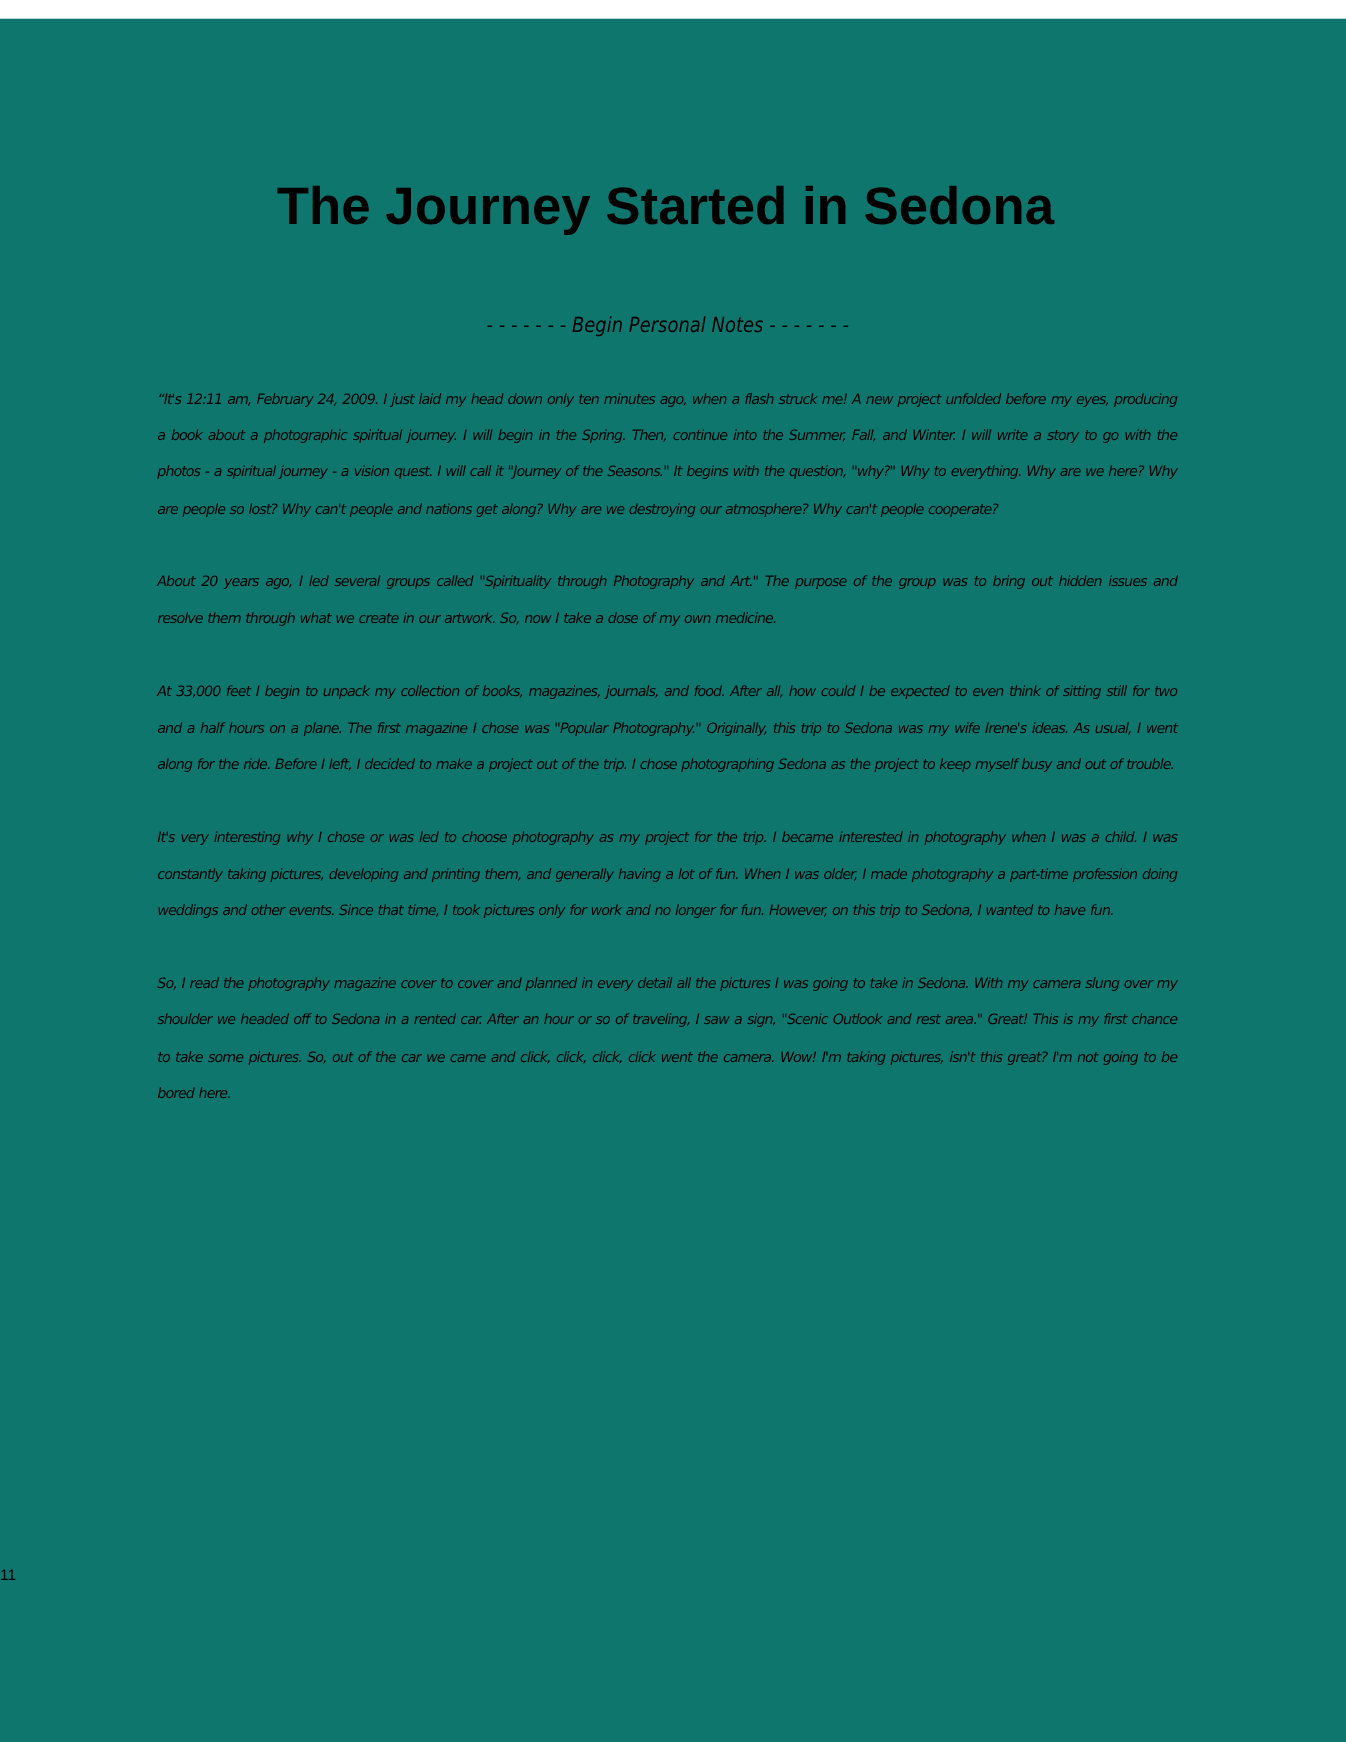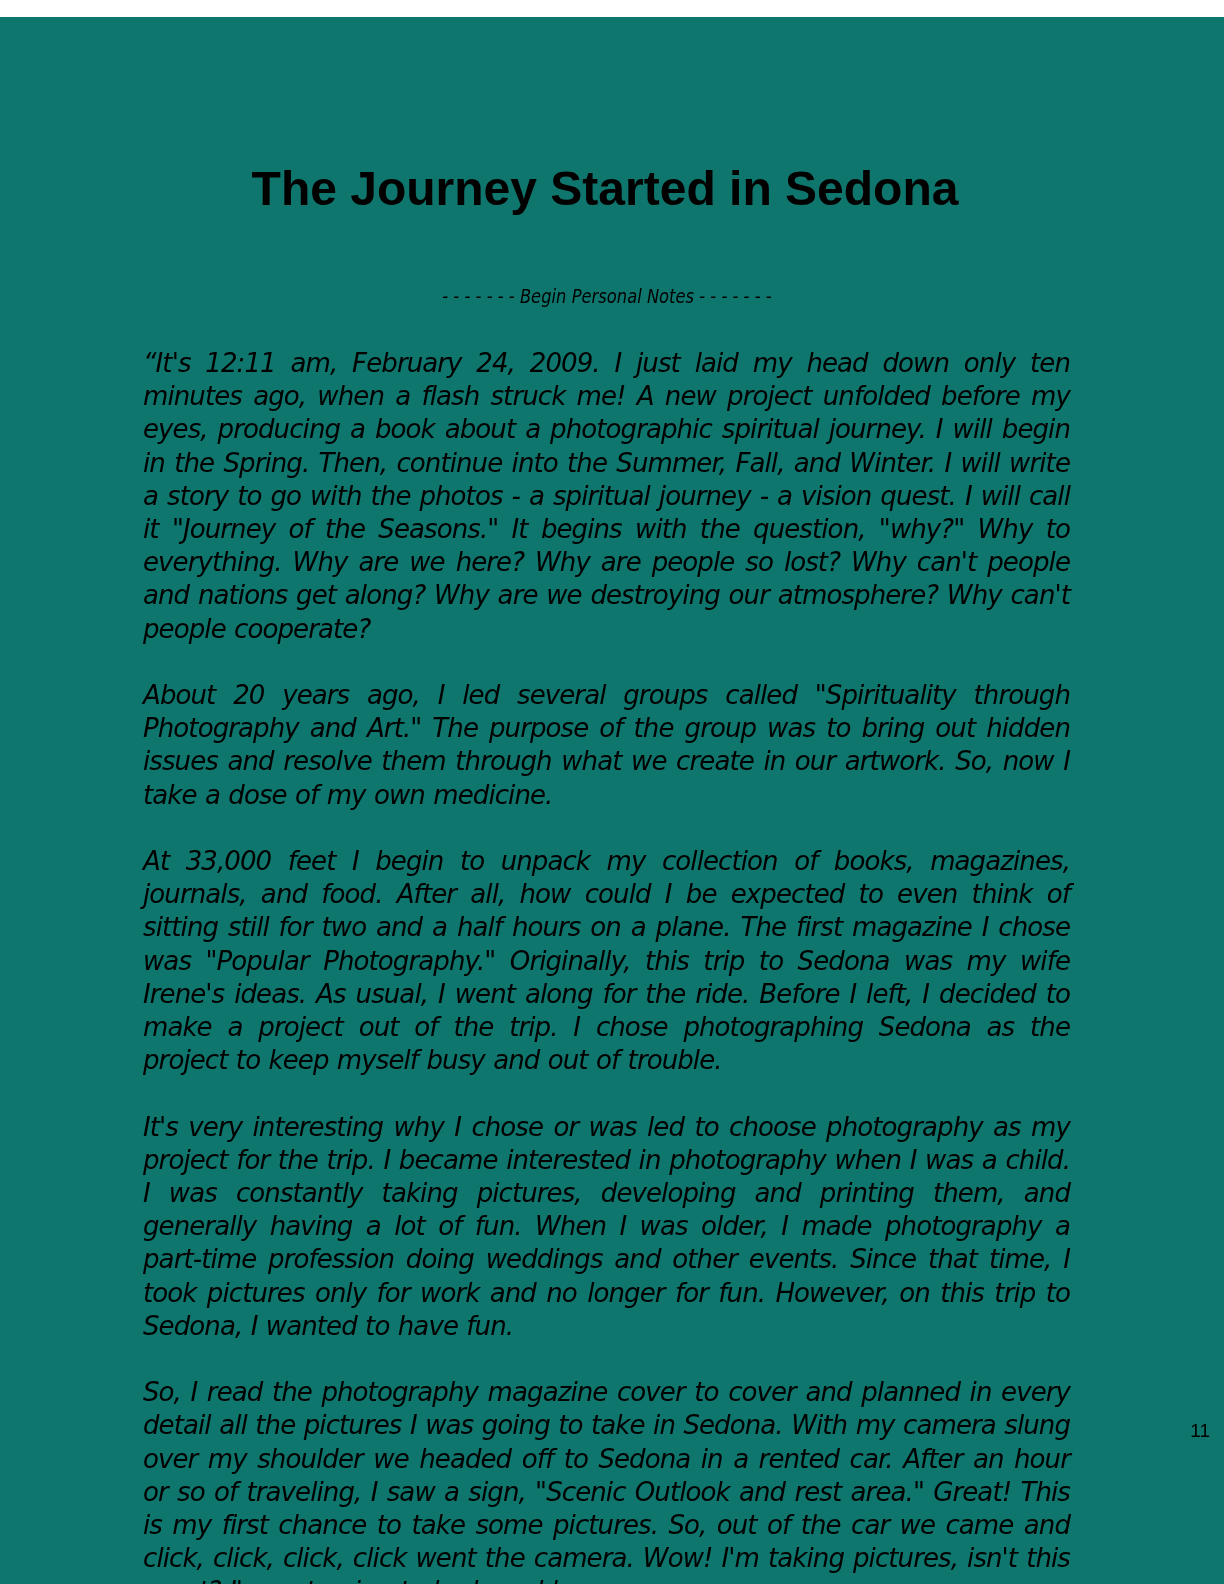--- a/index.html
+++ b/index.html
@@ -12,28 +12,28 @@
   }
   .notes-divider {
     position: absolute; left: 0; top: 264px; width: 1214px; text-align: center;
     font-family: "DejaVu Sans", sans-serif; font-style: italic; font-size: 19px; line-height: 30px;
     transform: scaleX(0.86); transform-origin: center;
   }
   .body-text {
     position: absolute; left: 143px; top: 330px; width: 927px;
   }
   .para {
-    font-family: "DejaVu Sans", sans-serif; font-style: italic; font-size: 26px;
+    font-family: "DejaVu Sans", sans-serif; font-style: italic; font-size: 13px;
     line-height: 33.2px; text-align: justify; margin: 0 0 33.2px 0;
     letter-spacing: -0.9px; word-spacing: 1px;
   }
   .para.single { text-align: left; }
   .page-number {
-    position: absolute; left: 0; top: 1402px; width: 1210px; text-align: right;
-    font-family: "Liberation Sans", sans-serif; font-size: 19px; line-height: 24px;
+    position: absolute; left: 0; top: 1402px; width: 1210px; text-align: left;
+    font-family: "Liberation Sans", sans-serif; font-size: 14px; line-height: 24px;
   }
 </style>
 </head>
 <body>
 
 <div class="page">
   <h1 class="title">The Journey Started in Sedona</h1>
   <div class="notes-divider">- - - - - - - Begin Personal Notes - - - - - - -</div>
 
   <div class="body-text">

